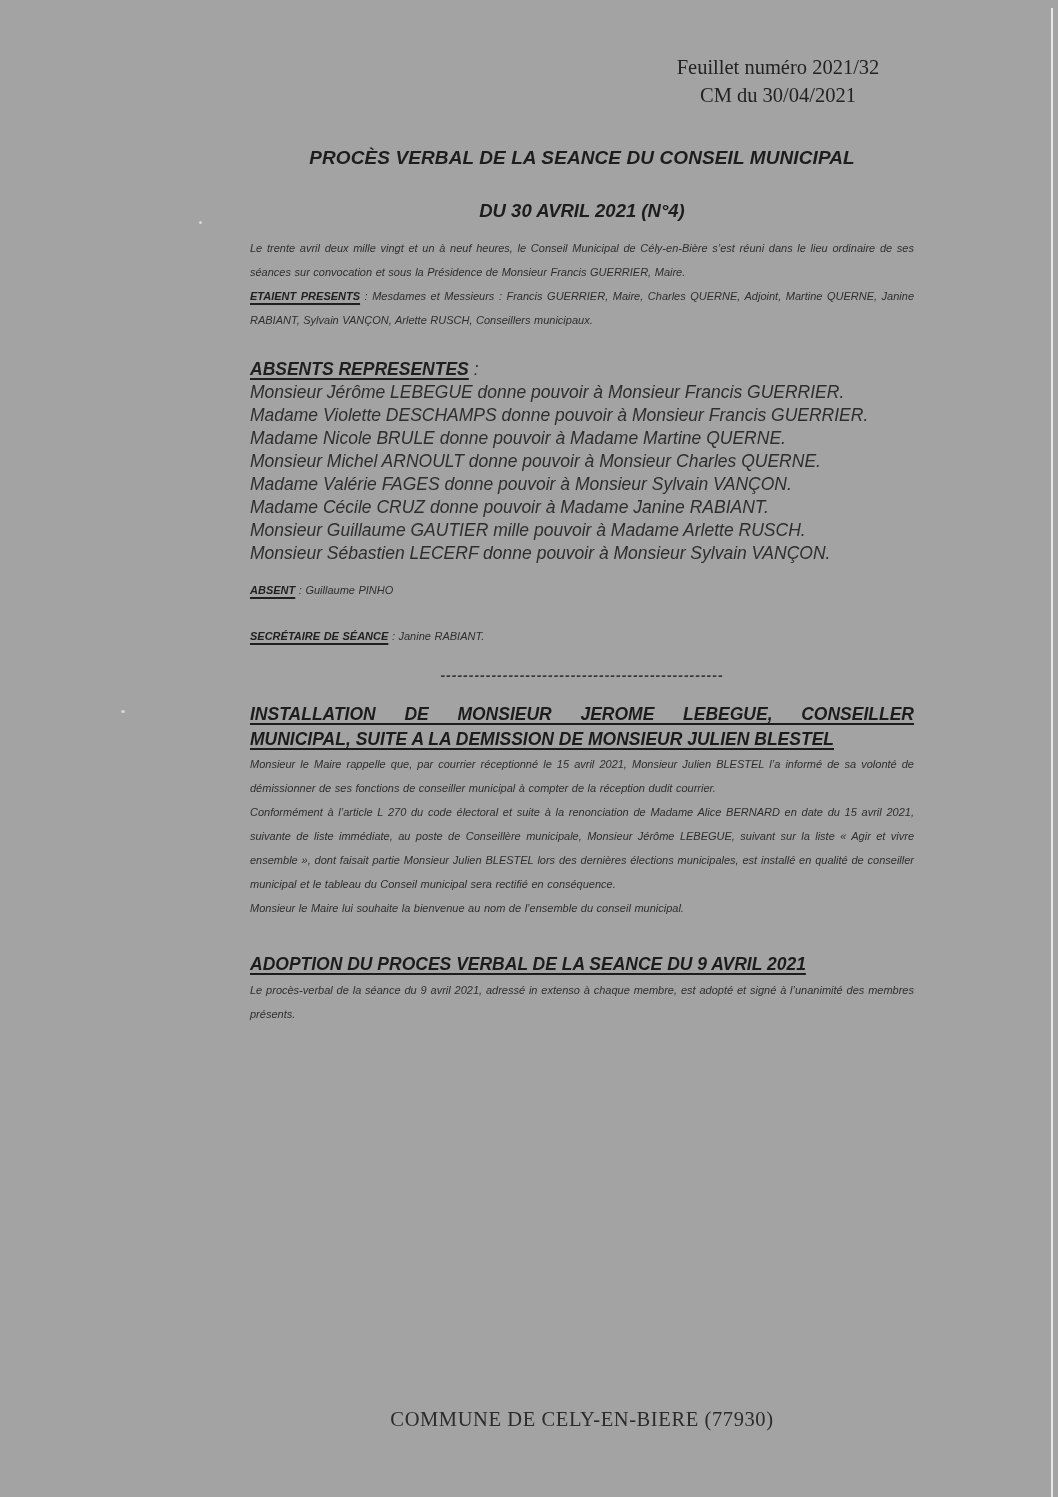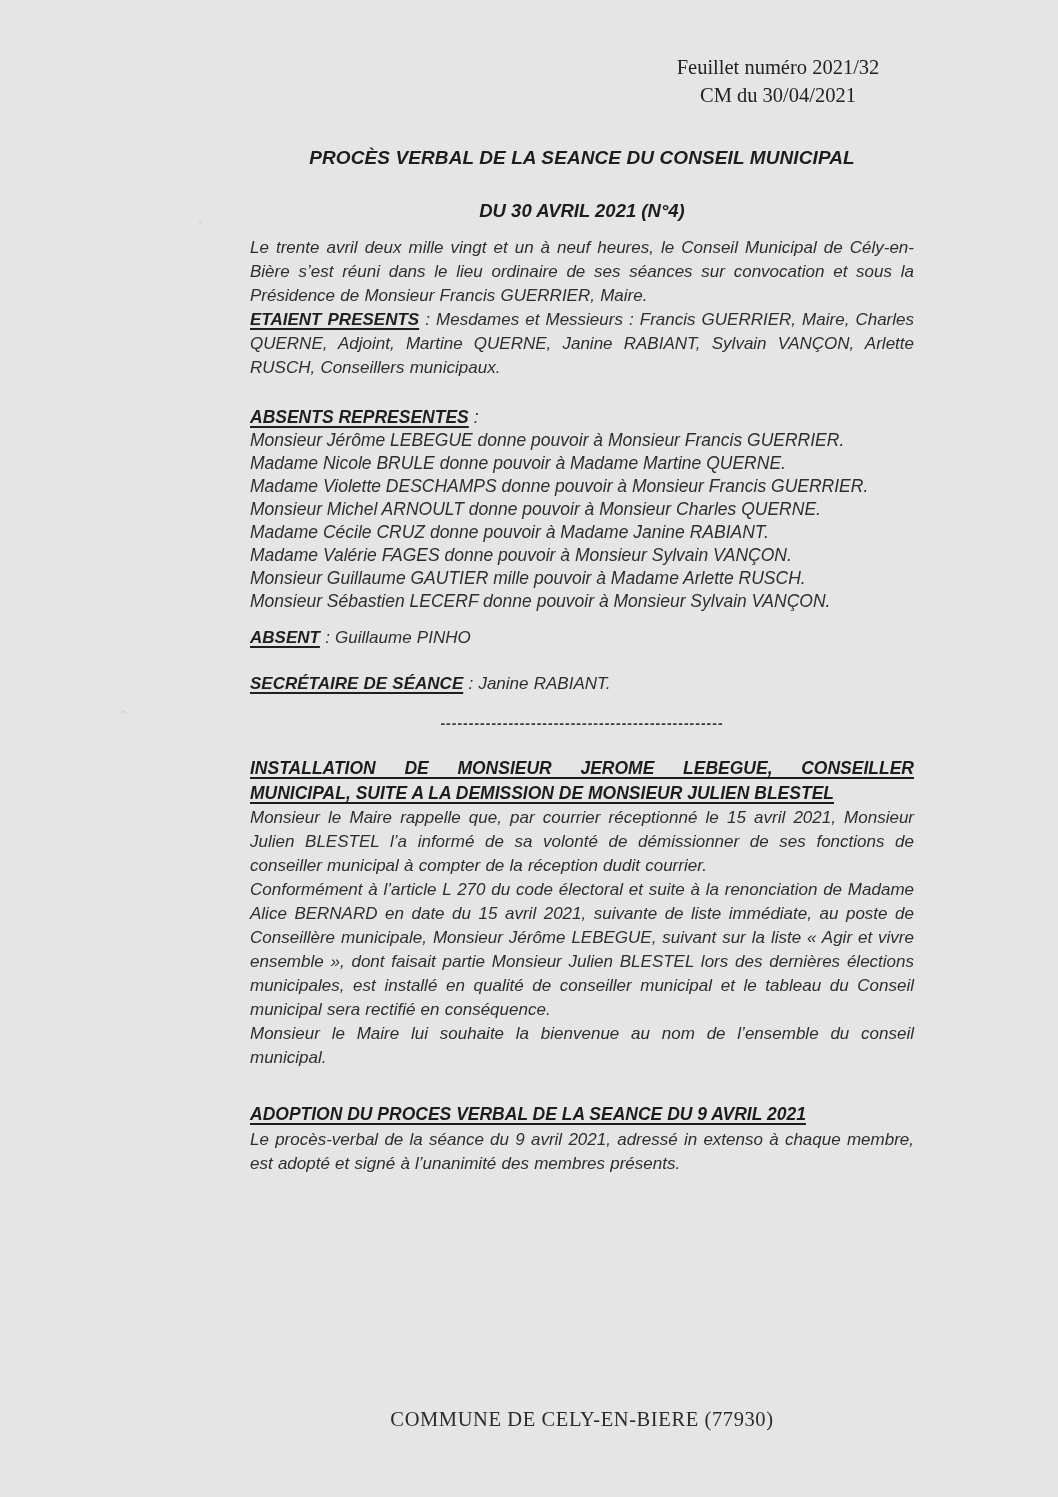--- a/index.html
+++ b/index.html
@@ -1,20 +1,20 @@
 <!DOCTYPE html>
 <html><head>
 <meta charset="utf-8">
 <style>
   html, body { margin: 0; padding: 0; background: #ffffff; }
   .page {
     position: relative;
     width: 1058px;
     height: 1497px;
-    background: #e5e5e5;
+    background: #a3a3a3;
     overflow: hidden;
     font-family: "Liberation Sans", sans-serif;
     color: #2e2e2e;
   }
   
   .scan-edge {
     position: absolute;
     top: 8px; bottom: 0; right: 5px;
     width: 2px;
     background: #e4e4e7;
@@ -58,21 +58,21 @@
   .doc-subtitle {
     margin: 29px 0 0;
     text-align: center;
     font-size: 18.5px;
     font-weight: 700;
     line-height: 23px;
     color: #1d1d1d;
   }
 
   .para {
-    font-size: 17px;
+    font-size: 11px;
     line-height: 24px;
     text-align: justify;
     word-spacing: 0.5px;
     margin: 0;
   }
   .p-intro      { margin-top: 14px; }
   .p-presents   { }
   .absents      { margin-top: 26px; font-size: 17.5px; line-height: 23px; }
   .p-absent     { margin-top: 13px; }
   .p-secretaire { margin-top: 22px; }
@@ -89,21 +89,21 @@
     margin-top: 20px;
     text-align: center;
     font-size: 14px;
     line-height: 14px;
     letter-spacing: 1px;
     color: #3a3a3a;
     font-weight: 700;
   }
 
   .inst-heading {
-    margin-top: 26px;
+    margin-top: 20px;
     font-size: 17.5px;
     font-weight: 700;
     line-height: 25px;
     color: #1c1c1c;
   }
   .inst-heading .line1 {
     text-align: justify;
     text-align-last: justify;
     text-decoration: underline;
     text-decoration-thickness: 2px;
@@ -155,25 +155,25 @@
     <div class="doc-title">PROCÈS VERBAL DE LA SEANCE DU CONSEIL MUNICIPAL</div>
     <div class="doc-subtitle">DU 30 AVRIL 2021 (N°4)</div>
 
     <p class="para p-intro">Le trente avril deux mille vingt et un à neuf heures, le Conseil Municipal de Cély-en-Bière s’est réuni dans le lieu ordinaire de ses séances sur convocation et sous la Présidence de Monsieur Francis GUERRIER, Maire.</p>
 
     <p class="para p-presents"><span class="u-label">ETAIENT PRESENTS</span><span> : Mesdames et Messieurs : Francis GUERRIER, Maire, Charles QUERNE, Adjoint, Martine QUERNE, Janine RABIANT, Sylvain VANÇON, Arlette RUSCH, Conseillers municipaux.</span></p>
 
     <div class="absents">
       <div><span class="u-label">ABSENTS REPRESENTES</span><span> :</span></div>
       <div>Monsieur Jérôme LEBEGUE donne pouvoir à Monsieur Francis GUERRIER.</div>
+      <div>Madame Violette DESCHAMPS donne pouvoir à Monsieur Francis GUERRIER.</div>
       <div>Madame Nicole BRULE donne pouvoir à Madame Martine QUERNE.</div>
-      <div>Madame Violette DESCHAMPS donne pouvoir à Monsieur Francis GUERRIER.</div>
       <div>Monsieur Michel ARNOULT donne pouvoir à Monsieur Charles QUERNE.</div>
+      <div>Madame Valérie FAGES donne pouvoir à Monsieur Sylvain VANÇON.</div>
       <div>Madame Cécile CRUZ donne pouvoir à Madame Janine RABIANT.</div>
-      <div>Madame Valérie FAGES donne pouvoir à Monsieur Sylvain VANÇON.</div>
       <div>Monsieur Guillaume GAUTIER mille pouvoir à Madame Arlette RUSCH.</div>
       <div>Monsieur Sébastien LECERF donne pouvoir à Monsieur Sylvain VANÇON.</div>
     </div>
 
     <p class="para p-absent"><span class="u-label">ABSENT</span><span> : Guillaume PINHO</span></p>
 
     <p class="para p-secretaire"><span class="u-label">SECRÉTAIRE DE SÉANCE</span><span> : Janine RABIANT.</span></p>
 
     <div class="separator">--------------------------------------------------</div>
 

